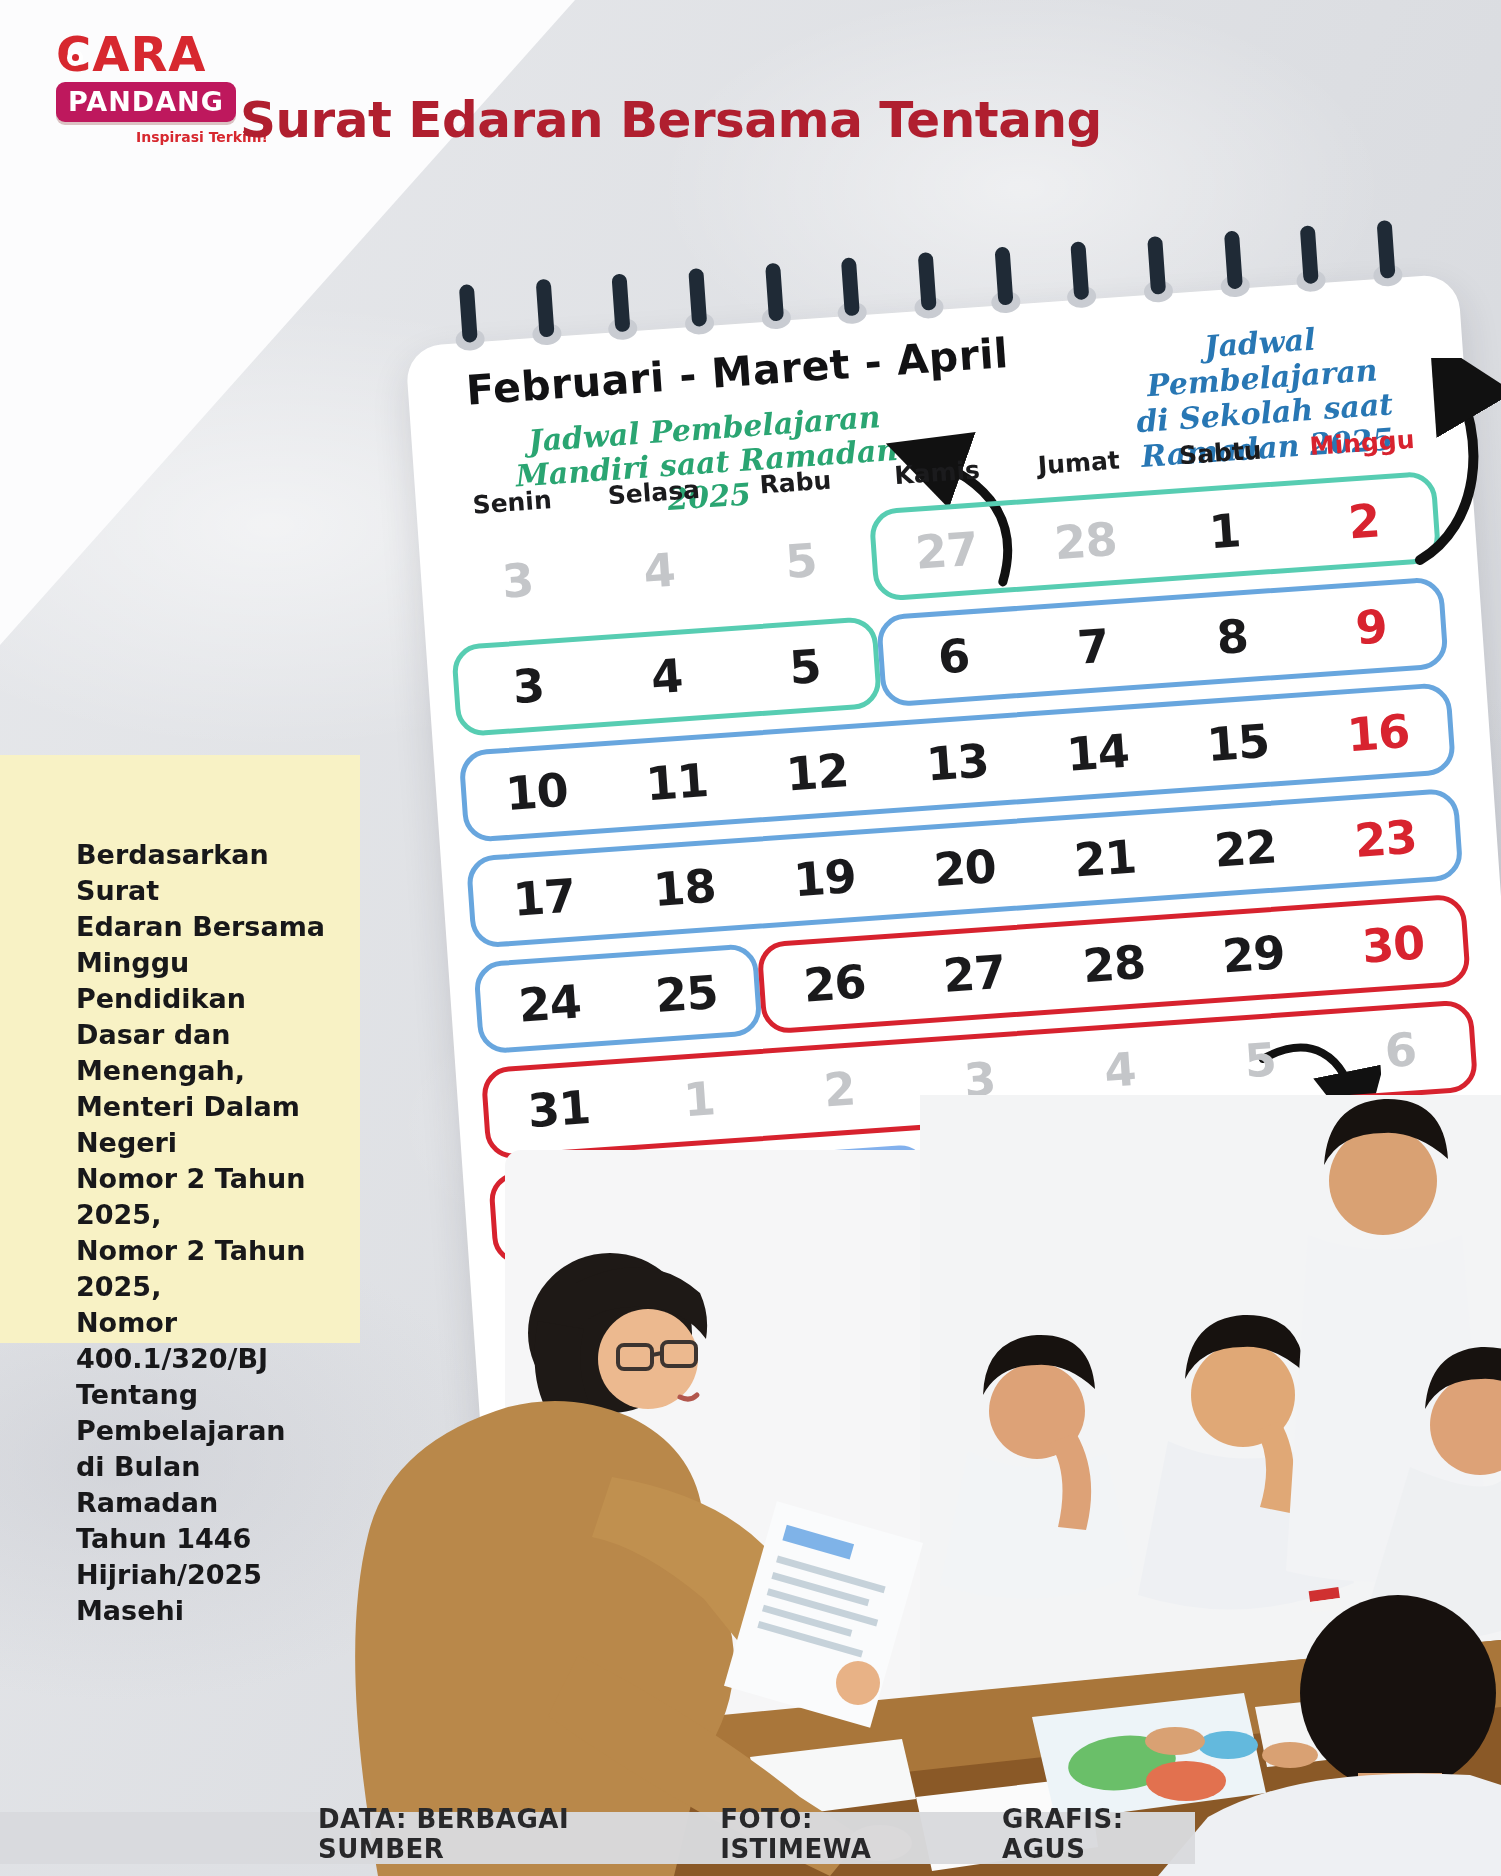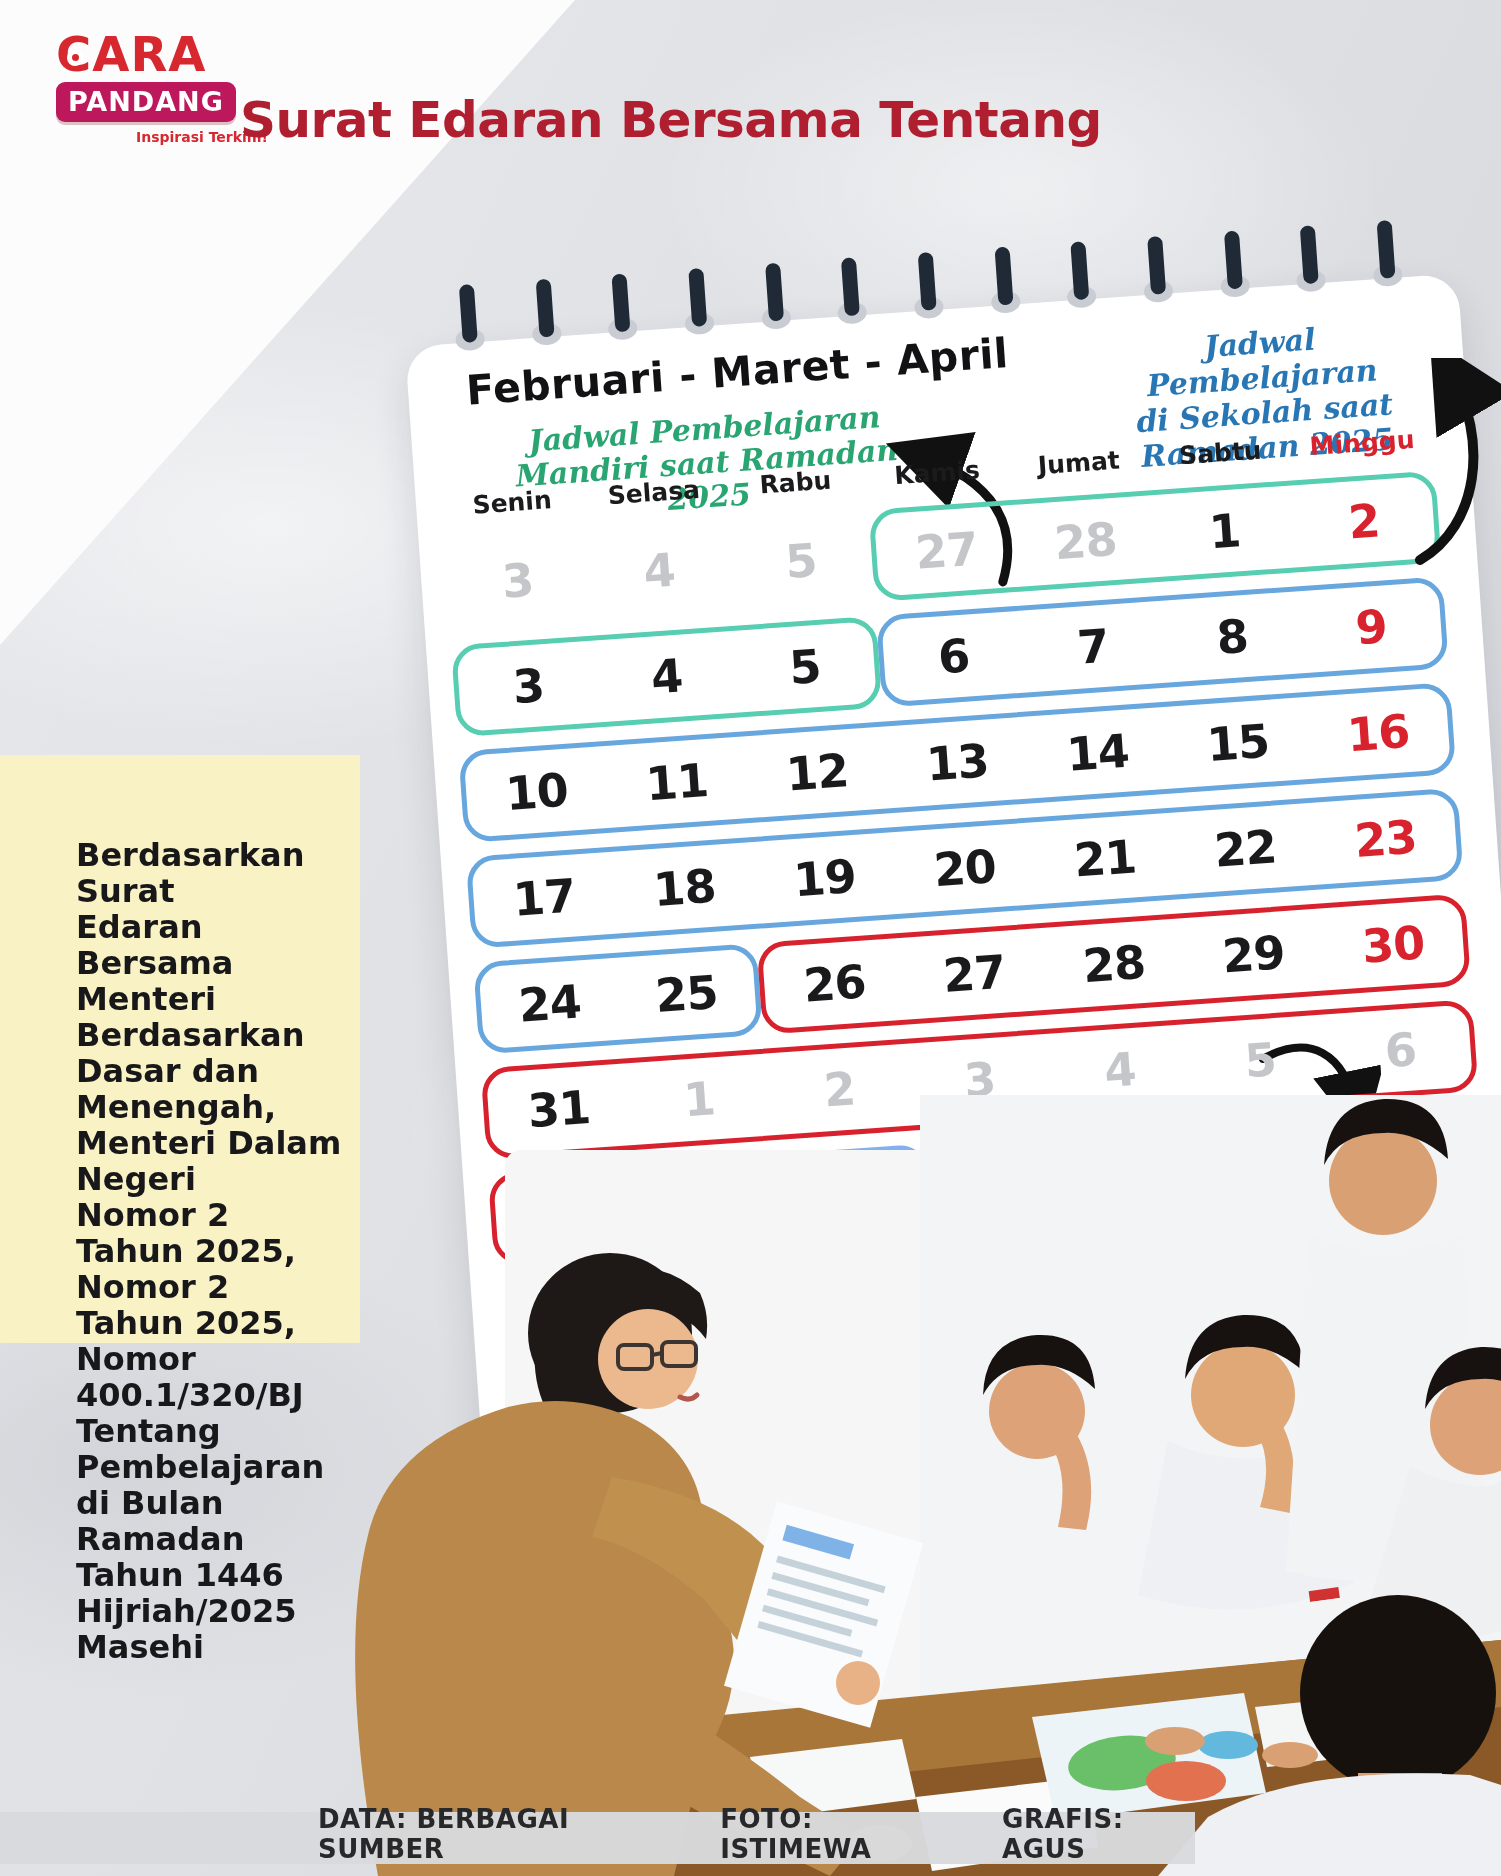--- a/index.html
+++ b/index.html
@@ -31,21 +31,21 @@
   .logo-eye{position:absolute;left:11px;top:20px;width:16px;height:16px;background:#fff;border-radius:50%;}
   .logo-pupil{position:absolute;left:5px;top:4px;width:7px;height:7px;background:#d7282f;border-radius:50%;}
   .logo-pill{display:inline-block;margin-top:4px;background:#be185d;color:#fff;font-size:27px;font-weight:800;
     letter-spacing:1px;padding:4px 12px 5px;border-radius:9px;box-shadow:0 3px 0 rgba(120,20,25,.25);}
   .logo-tagline{margin-top:7px;text-align:right;font-size:14px;font-weight:700;color:#d7282f;width:212px;}
   
   .title{position:absolute;left:240px;top:88px;z-index:5;color:#b01f2f;font-weight:800;
     font-size:50px;line-height:64px;letter-spacing:-.5px;}
   
   .sidebar{position:absolute;left:0;top:755px;width:360px;height:588px;background:#f8f2c5;z-index:2;}
-  .sidebar-text{padding:82px 18px 0 76px;font-size:32px;line-height:36px;font-weight:700;color:#18181a;}
+  .sidebar-text{padding:82px 18px 0 76px;font-size:27px;line-height:36px;font-weight:700;color:#18181a;}
   
   .page{
     position:absolute;left:405px;top:347px;width:1055px;height:1250px;z-index:3;
     background:#ffffff;border-radius:36px;
     transform:rotate(-4deg);transform-origin:0 0;
     box-shadow:0 16px 38px rgba(40,45,60,.14);
   }
   .pins{position:absolute;left:58px;right:62px;top:-58px;height:72px;display:flex;justify-content:space-between;}
   .pins i{position:relative;display:block;width:15px;height:72px;z-index:0;}
   .pins i::before{content:"";position:absolute;left:0;top:0;width:15px;height:58px;background:#1f2a36;border-radius:8px;}
@@ -96,21 +96,21 @@
 </div>
 
 <div class="title">
     <div>Surat Edaran Bersama Tentang</div>
   </div>
 
 <div class="sidebar">
   <div class="sidebar-text">
       <div>Berdasarkan Surat</div>
       <div>Edaran Bersama</div>
-      <div>Menteri Berdasarkan</div>
+      <div>Minggu Pendidikan</div>
       <div>Dasar dan Menengah,</div>
       <div>Menteri Dalam Negeri</div>
       <div>Nomor 2 Tahun 2025,</div>
       <div>Nomor 2 Tahun 2025,</div>
       <div>Nomor 400.1/320/BJ</div>
       <div>Tentang Pembelajaran</div>
       <div>di Bulan Ramadan</div>
       <div>Tahun 1446</div>
       <div>Hijriah/2025 Masehi</div>
     </div>

